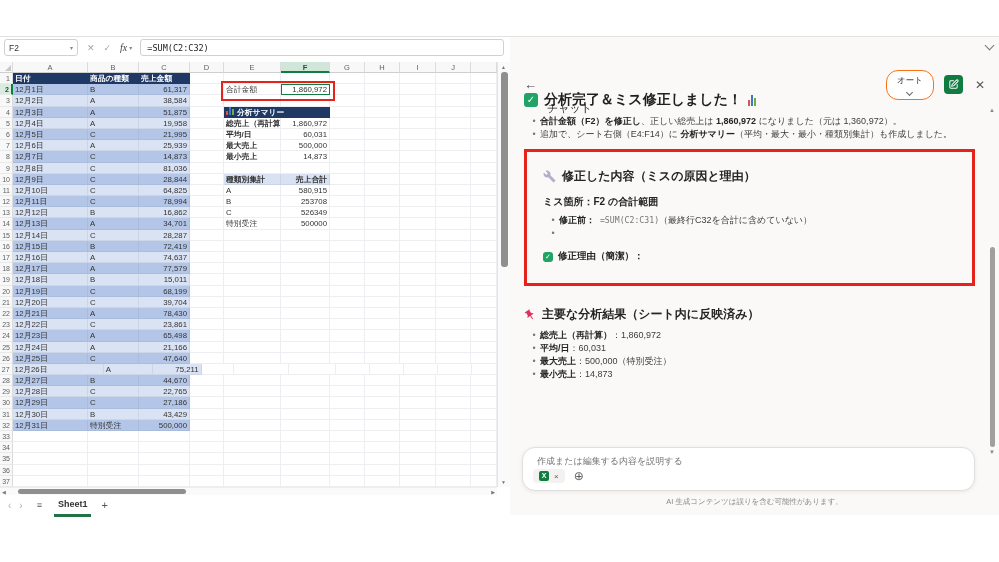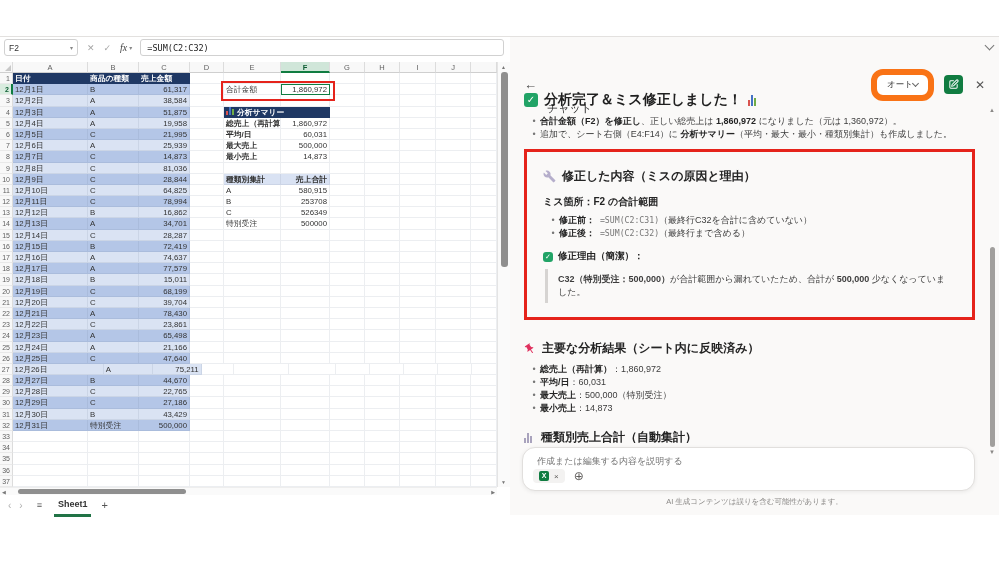--- a/index.html
+++ b/index.html
@@ -53,22 +53,22 @@
   #tabbar .nav{margin-left:8px;font-size:10px;color:#b0b0b0;}
   #tabbar .menu{margin-left:14px;color:#555;font-size:9px;}
   .sheettab{margin-left:12px;height:100%;display:flex;align-items:center;padding:0 4px;font-weight:bold;color:#333;border-bottom:3px solid #217346;}
   #tabbar .add{margin-left:10px;color:#555;font-size:11px;}
   
   #chat{position:absolute;left:510px;top:37px;width:489px;height:478px;background:#faf9f8;overflow:hidden;}
   .chat-head{display:flex;align-items:center;padding:16px 10px 0 14px;}
   .back{font-size:13px;color:#444;}
   .chat-title{font-size:11px;font-weight:normal;color:#242424;margin-left:10px;margin-top:48px;}
   .spacer{flex:1;}
-  .modebtn{display:flex;align-items:center;border:6px solid #f97316;border-radius:12px;background:#fff;
-           font-size:8.5px;color:#333;padding:4px 10px;}
+  .modebtn{display:flex;align-items:center;gap:5px;border:1px solid #f97316;border-radius:12px;background:#fff;
+           font-size:8.5px;color:#333;padding:4px 10px;flex-direction:column;}
   .chev{width:4px;height:4px;border-right:1px solid #666;border-bottom:1px solid #666;transform:rotate(45deg);margin-top:-2px;}
   .editbtn{width:19px;height:19px;border-radius:4px;background:#107c41;margin-left:10px;display:flex;align-items:center;justify-content:center;}
   .closex{font-size:12px;color:#555;margin-left:12px;margin-right:4px;}
   #chat-content{position:absolute;left:0;top:40px;right:16px;bottom:72px;padding:0 8px 0 14px;overflow:hidden;}
   .h1{display:flex;align-items:center;gap:6px;font-size:14px;font-weight:bold;color:#1f1f1f;margin:14px 0 6px 0;}
   .chk{display:inline-block;background:#21a366;border-radius:3px;color:#fff;text-align:center;font-weight:bold;}
   .chk.big{width:14px;height:14px;font-size:10px;line-height:14px;}
   .chk.small{width:10px;height:10px;font-size:7px;line-height:10px;}
   .bullets{padding-left:4px;margin:4px 0;}
   .bl{display:flex;font-size:9px;color:#3d3d3d;line-height:13px;}
@@ -742,28 +742,26 @@
           <span>修正した内容（ミスの原因と理由）</span>
         </div>
         <div class="h3">ミス箇所：F2 の合計範囲</div>
         <div class="bullets" id="fix-bullets">
             <div class="bl">
               <span class="mark">•</span>
               <span><b>修正前：</b><span class="code"> =SUM(C2:C31)</span><span>（最終行C32を合計に含めていない）</span></span>
             </div>
             <div class="bl">
               <span class="mark">•</span>
-              <span><b>修正後：</b><span class="code"> =SUM(C2:C32)</span><span>（最終行まで含める）</span></span>
             </div>
           </div>
         <div class="reason">
           <span class="chk small">✓</span>
           <span>修正理由（簡潔）：</span>
         </div>
-        <div class="quote" id="fix-quote"><b>C32（特別受注：500,000）</b><span>が合計範囲から漏れていたため、合計が </span><b>500,000</b><span> 少なくなっていました。</span></div>
       </div>
 
       <div class="h2 spaced">
         <svg width="12" height="12" viewBox="0 0 24 24">
           <path fill="#e0315e" transform="rotate(-35 12 12)" d="M16 9V4h1c.55 0 1-.45 1-1s-.45-1-1-1H7c-.55 0-1 .45-1 1s.45 1 1 1h1v5c0 1.66-1.34 3-3 3v2h5.97v7l1 1 1-1v-7H19v-2c-1.66 0-3-1.34-3-3z"></path>
         </svg>
         <span>主要な分析結果（シート内に反映済み）</span>
       </div>
       <div class="bullets" id="result-bullets">
           <div class="bl">
@@ -777,28 +775,20 @@
           <div class="bl">
             <span class="mark">•</span>
             <span><b>最大売上</b>：500,000（特別受注）</span>
           </div>
           <div class="bl">
             <span class="mark">•</span>
             <span><b>最小売上</b>：14,873</span>
           </div>
         </div>
 
-      <div class="h2" style="margin-top:14px">
-        <span class="bars" style="height:10px">
-          <i style="height:5px;background:#a9a3bd"></i>
-            <i style="height:10px;background:#a9a3bd"></i>
-            <i style="height:7px;background:#a9a3bd"></i>
-        </span>
-        <span>種類別売上合計（自動集計）</span>
-      </div>
 
     </div>
 
     <div id="cvscroll">
       <span class="arr" style="top:0">▲</span>
       <div id="cvthumb"></div>
       <span class="arr" style="bottom:0">▼</span>
     </div>
 
     <div id="inputbox">

